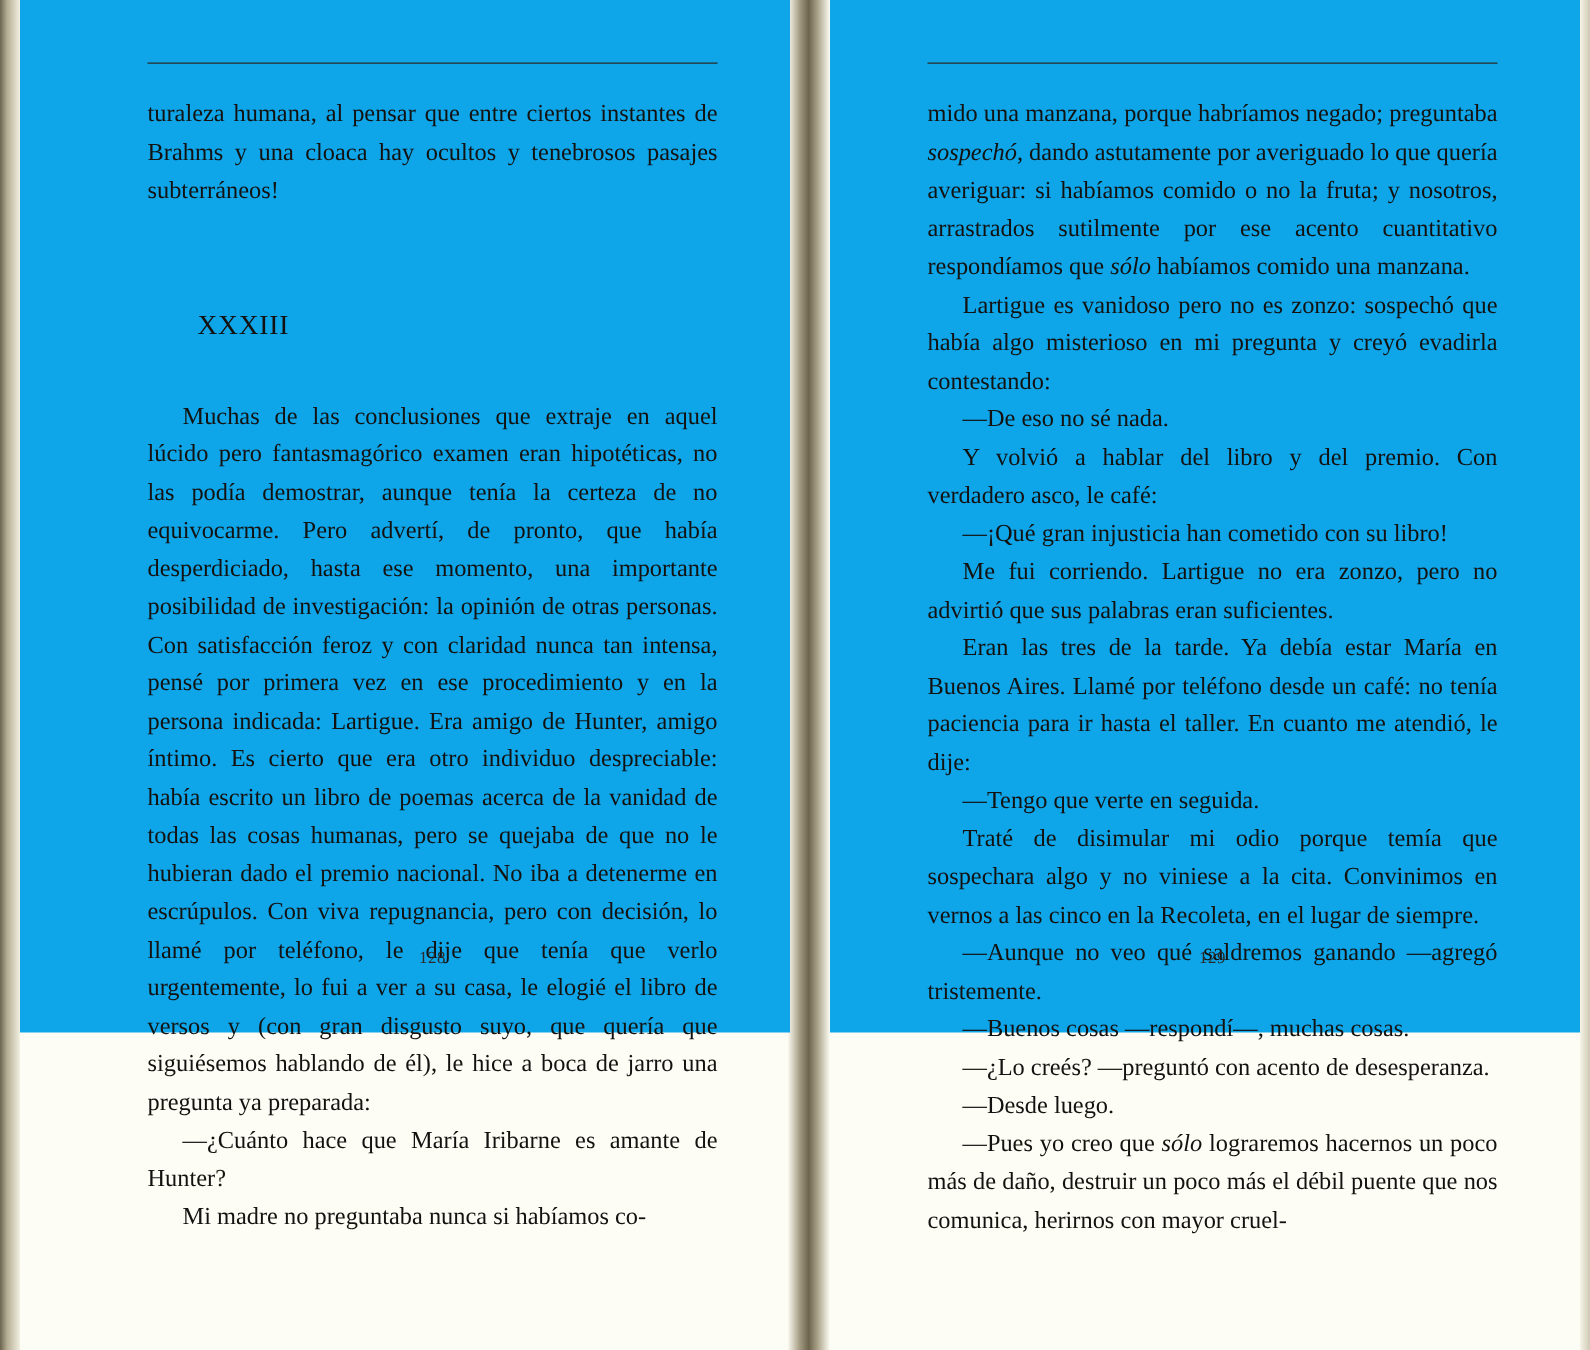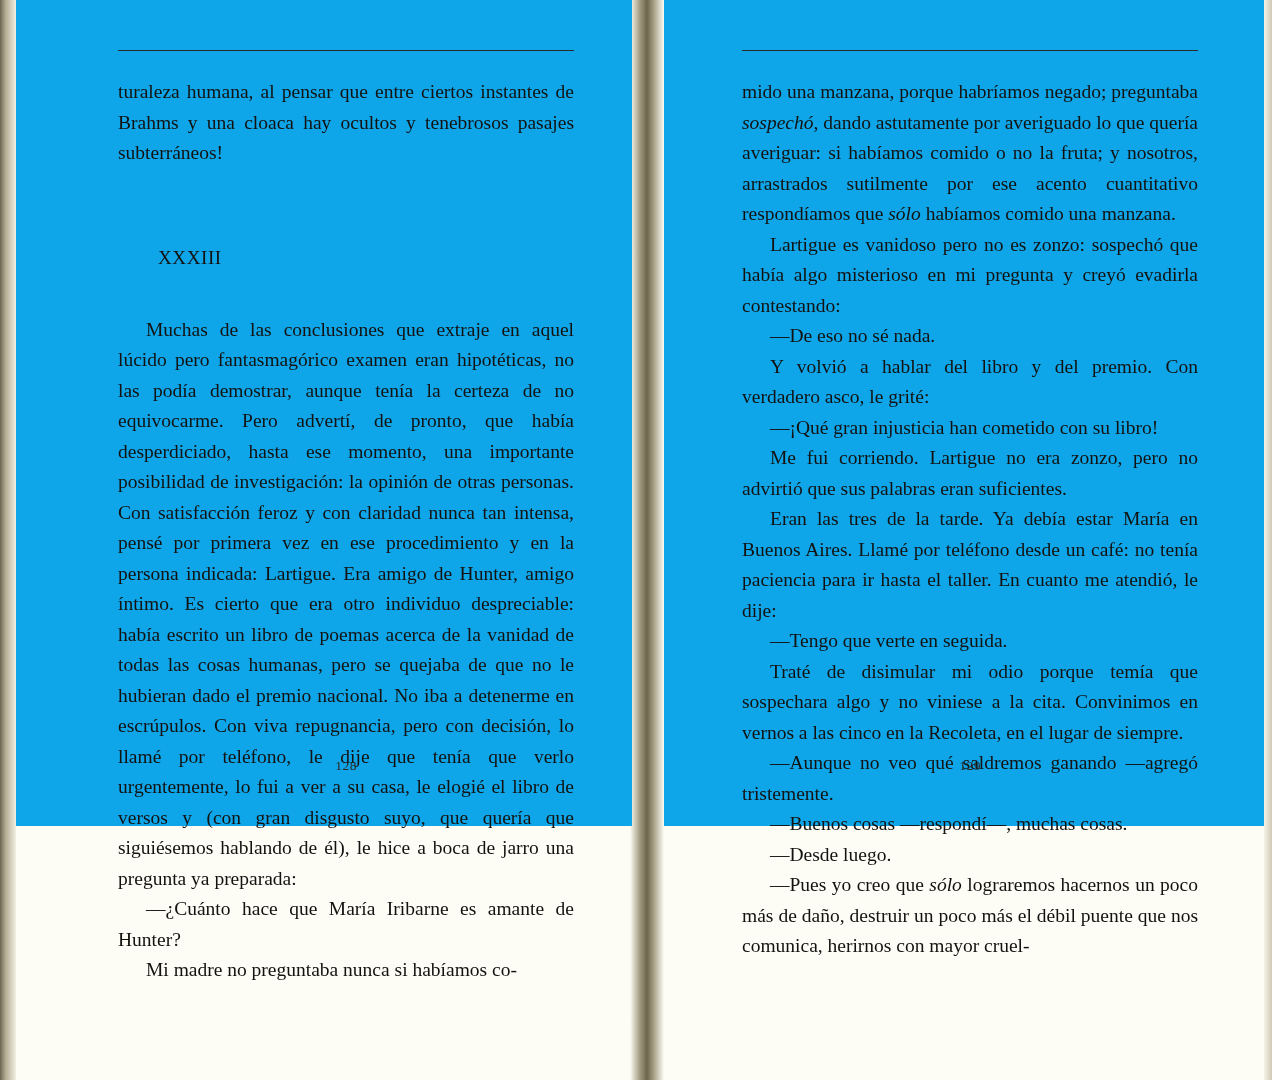--- a/index.html
+++ b/index.html
@@ -69,21 +69,21 @@
     text-align: justify;
     text-justify: inter-word;
     hyphens: manual;
     -webkit-hyphens: manual;
   }
   p.body.indent { text-indent: 28px; }
   p.body.cont   { text-indent: 0; }
 
   h2.chapter-number {
     margin: 78px 0 46px 40px;
-    font-size: 19px;
+    font-size: 22px;
     font-weight: normal;
     letter-spacing: 0.6px;
   }
   .folio {
     position: absolute;
     bottom: 52px;
     width: 456px;
     text-align: center;
     font-size: 13.5px;
     color: #2a2926;
@@ -117,27 +117,28 @@
     <div class="folio">128</div>
   </div>
 
   <div class="page page-right">
     <div class="text-col">
       <div class="rule"></div>
 
       <p class="body cont">mido una manzana, porque habríamos negado; preguntaba <em>sospechó</em>, dando astutamente por averiguado lo que quería averiguar: si habíamos comido o no la fruta; y nosotros, arrastrados sutilmente por ese acento cuantitativo respondíamos que <em>sólo</em> habíamos comido una manzana.</p>
       <p class="body indent">Lartigue es vanidoso pero no es zonzo: sospechó que había algo misterioso en mi pregunta y creyó evadirla contestando:</p>
       <p class="body indent">—De eso no sé nada.</p>
-      <p class="body indent">Y volvió a hablar del libro y del premio. Con verdadero asco, le grité:</p>
+      <p class="body indent">Y volvió a hablar del libro y del premio. Con verdadero asco, le café:</p>
       <p class="body indent">—¡Qué gran injusticia han cometido con su libro!</p>
       <p class="body indent">Me fui corriendo. Lartigue no era zonzo, pero no advirtió que sus palabras eran suficientes.</p>
       <p class="body indent">Eran las tres de la tarde. Ya debía estar María en Buenos Aires. Llamé por teléfono desde un café: no tenía paciencia para ir hasta el taller. En cuanto me atendió, le dije:</p>
       <p class="body indent">—Tengo que verte en seguida.</p>
       <p class="body indent">Traté de disimular mi odio porque temía que sospechara algo y no viniese a la cita. Convinimos en vernos a las cinco en la Recoleta, en el lugar de siempre.</p>
       <p class="body indent">—Aunque no veo qué saldremos ganando —agregó tristemente.</p>
       <p class="body indent">—Buenos cosas —respondí—, muchas cosas.</p>
+      <p class="body indent">—¿Lo creés? —preguntó con acento de desesperanza.</p>
       <p class="body indent">—Desde luego.</p>
       <p class="body indent">—Pues yo creo que <em>sólo</em> lograremos hacernos un poco más de daño, destruir un poco más el débil puente que nos comunica, herirnos con mayor cruel-</p>
     </div>
     <div class="folio">129</div>
   </div>
 
 </div>
 
 </body></html>

